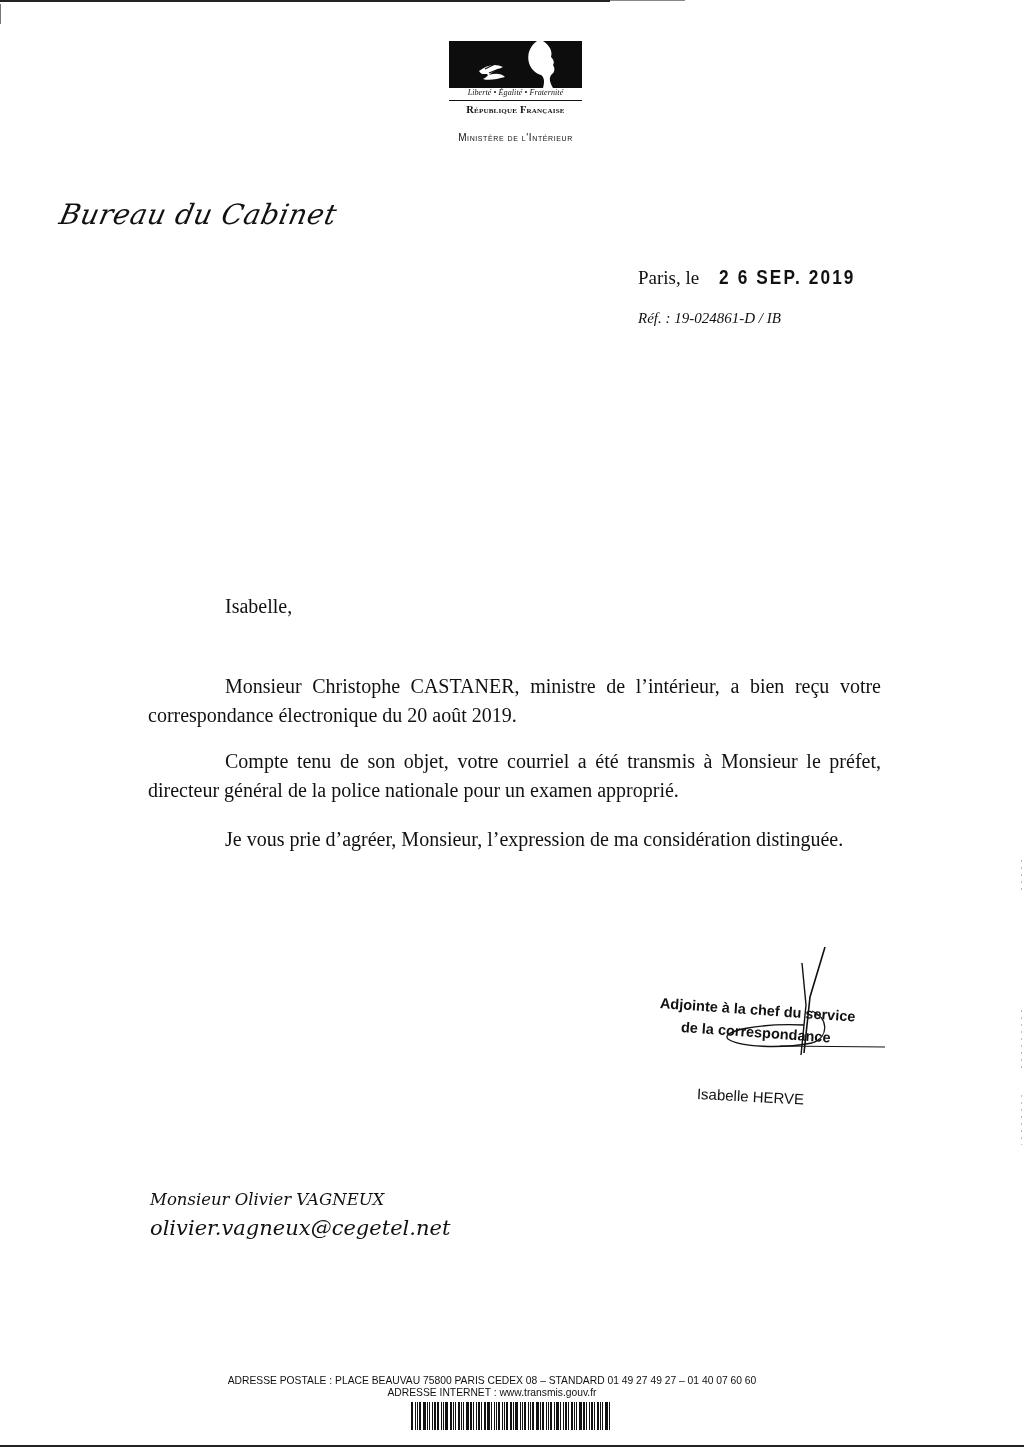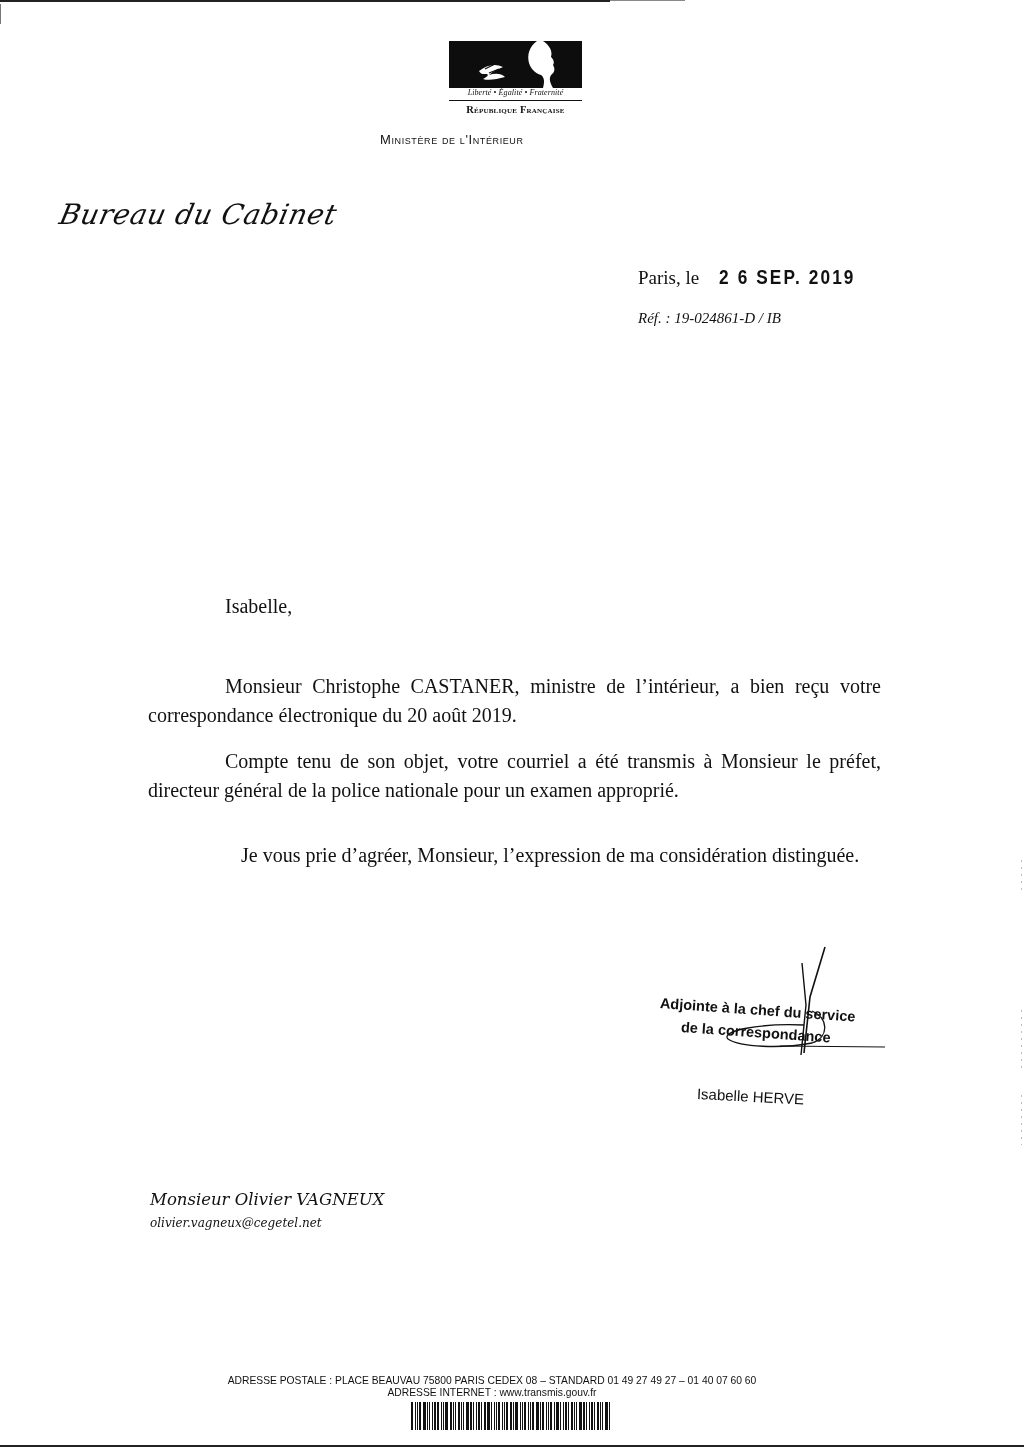--- a/index.html
+++ b/index.html
@@ -12,22 +12,22 @@
   .scan-edge-bottom { position: absolute; left: 0; top: 1445px; width: 1024px; height: 2px; background: #222; }
 
   
   .marianne-logo { position: absolute; left: 449px; top: 41px; width: 133px; height: 47px; background: #0d0d0d; overflow: hidden; }
   .marianne-logo svg { display: block; }
   .motto { position: absolute; left: 449px; top: 88px; width: 133px; text-align: center;
     font-family: "Liberation Serif", serif; font-style: italic; font-size: 8px; letter-spacing: 0.1px; white-space: nowrap; }
   .motto-rule { position: absolute; left: 449px; top: 100px; width: 133px; height: 1px; background: #111; }
   .republique { position: absolute; left: 440px; top: 104px; width: 151px; text-align: center;
     font-family: "Liberation Serif", serif; font-size: 10.5px; font-variant: small-caps; font-weight: bold; letter-spacing: 0.2px; white-space: nowrap; }
-  .ministere { position: absolute; left: 380px; top: 132px; width: 271px; 
-    font-family: "Liberation Sans", sans-serif; font-size: 13px; font-variant: small-caps; letter-spacing: 0.6px; white-space: nowrap; }
+  .ministere { position: absolute; left: 380px; top: 132px; width: 271px; text-align: center;
+    font-family: "Liberation Sans", sans-serif; font-size: 10px; font-variant: small-caps; letter-spacing: 0.6px; white-space: nowrap; }
 
   .bureau { position: absolute; left: 60px; top: 198px; font-family: "DejaVu Serif", serif; font-style: italic;
     font-size: 28px; letter-spacing: 0.5px; transform: skewX(-12deg); white-space: nowrap; }
 
   .place-date { position: absolute; left: 638px; top: 265px; white-space: nowrap; }
   .place { font-family: "Liberation Serif", serif; font-size: 19px; vertical-align: baseline; }
   .stamp-date { font-family: "Liberation Sans", sans-serif; font-weight: bold; font-size: 21px;
     transform: scaleX(0.82); transform-origin: left center; display: inline-block; margin-left: 16px; letter-spacing: 2.6px; }
   .reference { position: absolute; left: 638px; top: 310px; font-family: "Liberation Serif", serif;
     font-style: italic; font-size: 15px; white-space: nowrap; }
@@ -42,21 +42,21 @@
   .sig-title { position: absolute; font-family: "Liberation Sans", sans-serif; font-size: 14.5px; white-space: nowrap; }
   .sig-title-1 { left: 660px; top: 995px; transform: rotate(4deg); transform-origin: left center; font-weight: bold; }
   .sig-title-2 { left: 681px; top: 1019px; transform: rotate(4deg); transform-origin: left center; font-weight: bold; }
   .signature-scribble { position: absolute; left: 700px; top: 945px; width: 200px; height: 120px; }
   .sig-name { position: absolute; left: 697px; top: 1085px; font-family: "Liberation Sans", sans-serif; font-size: 15px;
     transform: rotate(3deg); transform-origin: left center; white-space: nowrap; }
 
   .recipient-name { position: absolute; left: 150px; top: 1190px; font-family: "DejaVu Serif", serif; font-style: italic;
     font-size: 16.5px; white-space: nowrap; }
   .recipient-email { position: absolute; left: 150px; top: 1216px; font-family: "DejaVu Serif", serif; font-style: italic;
-    font-size: 12px; white-space: nowrap; }
+    font-size: 21px; white-space: nowrap; }
 
   .footer-line { position: absolute; left: 0; width: 984px; text-align: center; font-family: "Liberation Sans", sans-serif;
     font-size: 10.3px; white-space: nowrap; }
   .footer-postal { top: 1375px; }
   .footer-web { top: 1387px; }
   .barcode { position: absolute; left: 411px; top: 1402px; width: 200px; height: 28px; display: flex; align-items: stretch; }
   .barcode span { display: block; height: 100%; background: #111; }
 </style>
 </head>
 <body>
@@ -87,21 +87,21 @@
 
 <div class="place-date">
   <span class="place">Paris, le</span>
   <span class="stamp-date">2 6 SEP. 2019</span>
 </div>
 <div class="reference">Réf. : 19-024861-D / IB</div>
 
 <div class="salutation">Isabelle,</div>
 <p class="para para-1" style="margin:0">Monsieur Christophe CASTANER, ministre de l’intérieur, a bien reçu votre correspondance électronique du 20 août 2019.</p>
 <p class="para para-2" style="margin:0">Compte tenu de son objet, votre courriel a été transmis à Monsieur le préfet, directeur général de la police nationale pour un examen approprié.</p>
-<p class="para para-3" style="margin:16px">Je vous prie d’agréer, Monsieur, l’expression de ma considération distinguée.</p>
+<p class="para para-3" style="margin:0">Je vous prie d’agréer, Monsieur, l’expression de ma considération distinguée.</p>
 
 <div>
   <div class="sig-title sig-title-1">Adjointe à la chef du service</div>
   <div class="sig-title sig-title-2">de la correspondance</div>
   <svg class="signature-scribble" viewBox="0 0 200 120">
     <path d="M125 2 L110 52 L104 108" fill="none" stroke="#111" stroke-width="1.6"></path>
     <path d="M102 18 L106 60 L101 110" fill="none" stroke="#111" stroke-width="1.4"></path>
     <path d="M112 66 C128 72 130 92 112 98 C80 104 40 102 28 94 C20 86 60 78 104 80" fill="none" stroke="#111" stroke-width="1.3"></path>
     <path d="M80 101 L185 102" fill="none" stroke="#111" stroke-width="1"></path>
   </svg>

